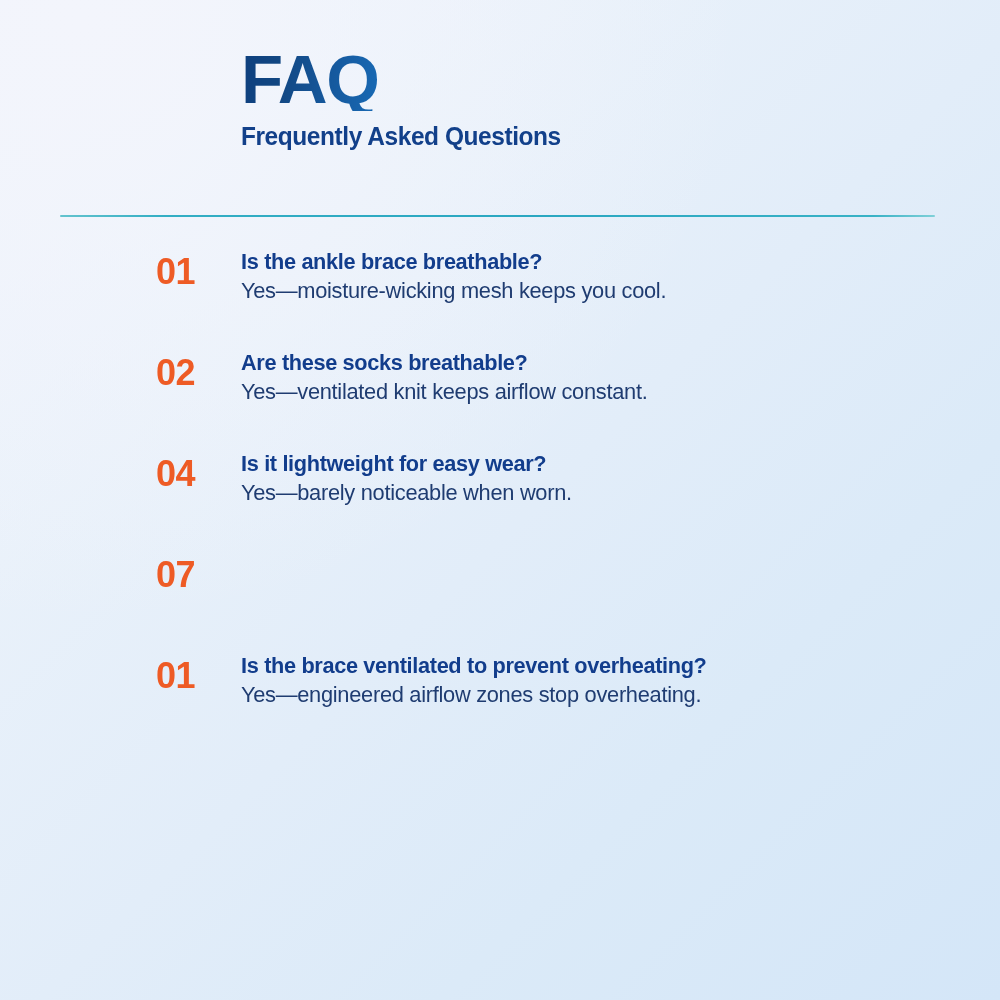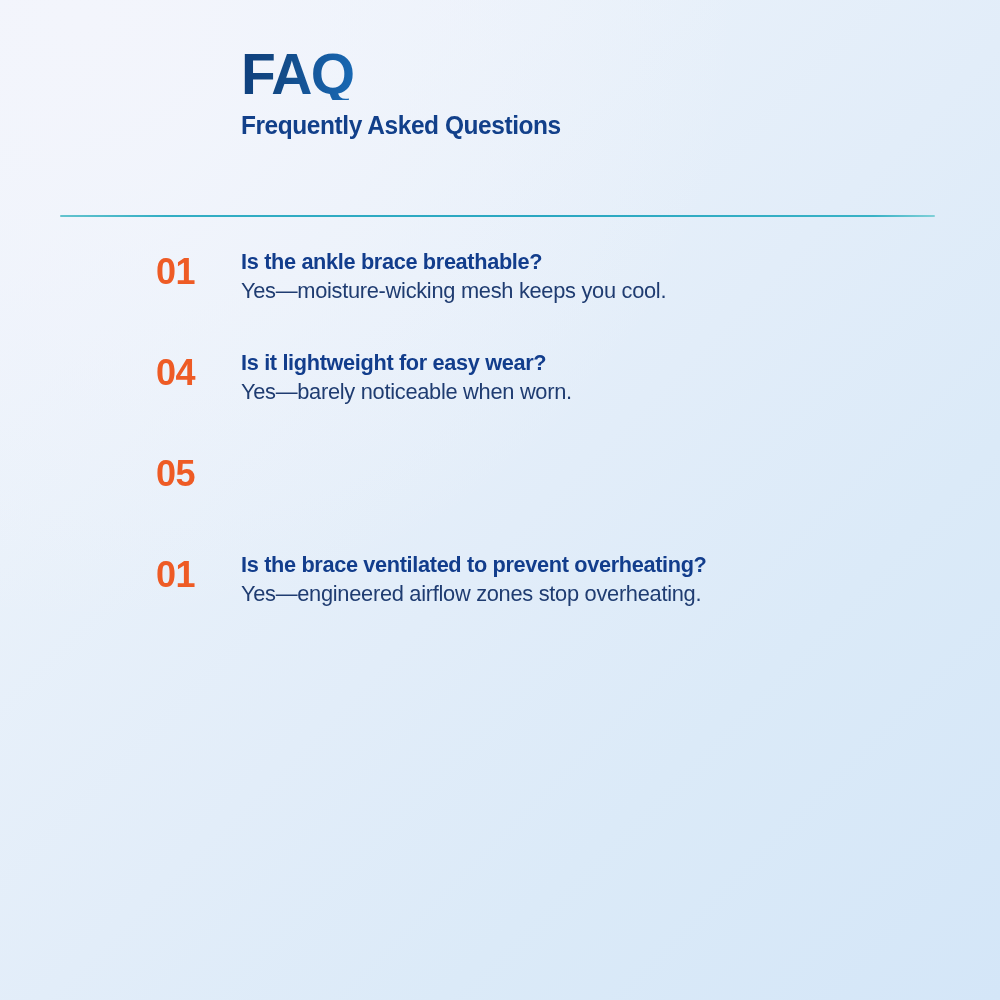--- a/index.html
+++ b/index.html
@@ -20,21 +20,21 @@
 
   
   #faq-header {
     position: absolute;
     left: 241px;
     top: 48px;
   }
 
   #faq-title {
     font-family: "Liberation Sans", sans-serif;
-    font-size: 57px;
+    font-size: 69px;
     font-weight: bold;
     letter-spacing: -1.5px;
     line-height: 0.92;
     background: linear-gradient(95deg, #0E3F7E 0%, #124782 28%, #15579B 62%, #1869B4 100%);
     -webkit-background-clip: text;
     background-clip: text;
     color: transparent;
     -webkit-text-fill-color: transparent;
     display: inline-block;
   }
@@ -128,28 +128,35 @@
 
 <div id="faq-list">
     <div class="faq-item">
       <div class="faq-num">01</div>
       <div class="faq-text">
         <div class="faq-q">Is the ankle brace breathable?</div>
         <div class="faq-a">Yes—moisture-wicking mesh keeps you cool.</div>
       </div>
     </div>
     <div class="faq-item">
+      <div class="faq-num">02</div>
+      <div class="faq-text">
+        <div class="faq-q">Are these socks breathable?</div>
+        <div class="faq-a">Yes—ventilated knit keeps airflow constant.</div>
+      </div>
+    </div>
+    <div class="faq-item">
       <div class="faq-num">04</div>
       <div class="faq-text">
         <div class="faq-q">Is it lightweight for easy wear?</div>
         <div class="faq-a">Yes—barely noticeable when worn.</div>
       </div>
     </div>
     <div class="faq-item">
-      <div class="faq-num">05</div>
+      <div class="faq-num">07</div>
     </div>
     <div class="faq-item">
       <div class="faq-num">01</div>
       <div class="faq-text">
         <div class="faq-q">Is the brace ventilated to prevent overheating?</div>
         <div class="faq-a">Yes—engineered airflow zones stop overheating.</div>
       </div>
     </div>
   </div>
 

